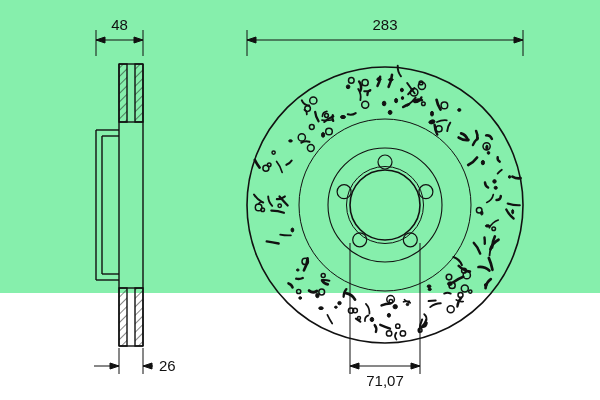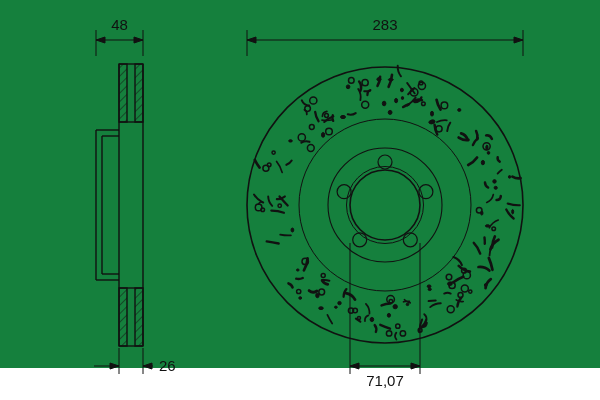--- a/index.html
+++ b/index.html
@@ -1,17 +1,17 @@
 <!DOCTYPE html>
 <html><head>
 <meta charset="utf-8">
 <style>
   html,body{margin:0;padding:0;background:#fff;}
   body{width:600px;height:400px;overflow:hidden;font-family:"Liberation Sans",sans-serif;}
-  .stage{width:600px;height:368px;position:relative;background:#15803d;}
+  .stage{width:600px;height:293px;position:relative;background:#86efac;}
   svg{display:block;}
   text{font-family:"Liberation Sans",sans-serif;fill:#111;}
   .dim-text{font-size:15px;}
 </style>
 </head>
 <body>
 
 <div class="stage">
 <svg width="600" height="400" viewBox="0 0 600 400">
   <defs>

